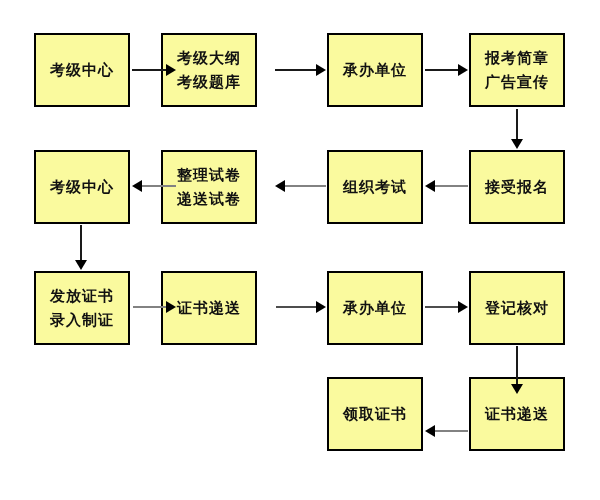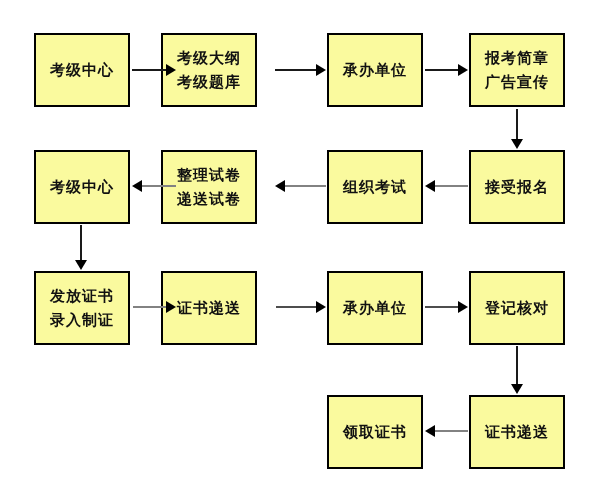--- a/index.html
+++ b/index.html
@@ -8,21 +8,21 @@
     font-family:Liberation Sans, sans-serif;
   }
   .box{
     position:absolute;width:96px;height:74px;box-sizing:border-box;
     background:#FAFA9E;border:2px solid #000000;
     display:flex;align-items:center;justify-content:center;text-align:center;
     font-size:15px;font-weight:bold;color:#111111;line-height:1.62;
     white-space:pre-line;letter-spacing:1px;
   }
   
-  .r1{top:33px}.r2{top:150px}.r3{top:271px}.r4{top:395px}
+  .r1{top:33px}.r2{top:150px}.r3{top:271px}.r4{top:377px}
   .c1{left:34px}.c2{left:161px}.c3{left:327px}.c4{left:469px}
 
   
   .line{position:absolute;background:#1a1a1a;}
   .hl{height:2px}.vl{width:2px}
   .gray{background:#828282}
   .dgray{background:#4d4d4d}
   .head{position:absolute;width:0;height:0;}
   .head.right{border-left:10px solid #000;border-top:6px solid transparent;border-bottom:6px solid transparent;}
   .head.left{border-right:10px solid #000;border-top:6px solid transparent;border-bottom:6px solid transparent;}

